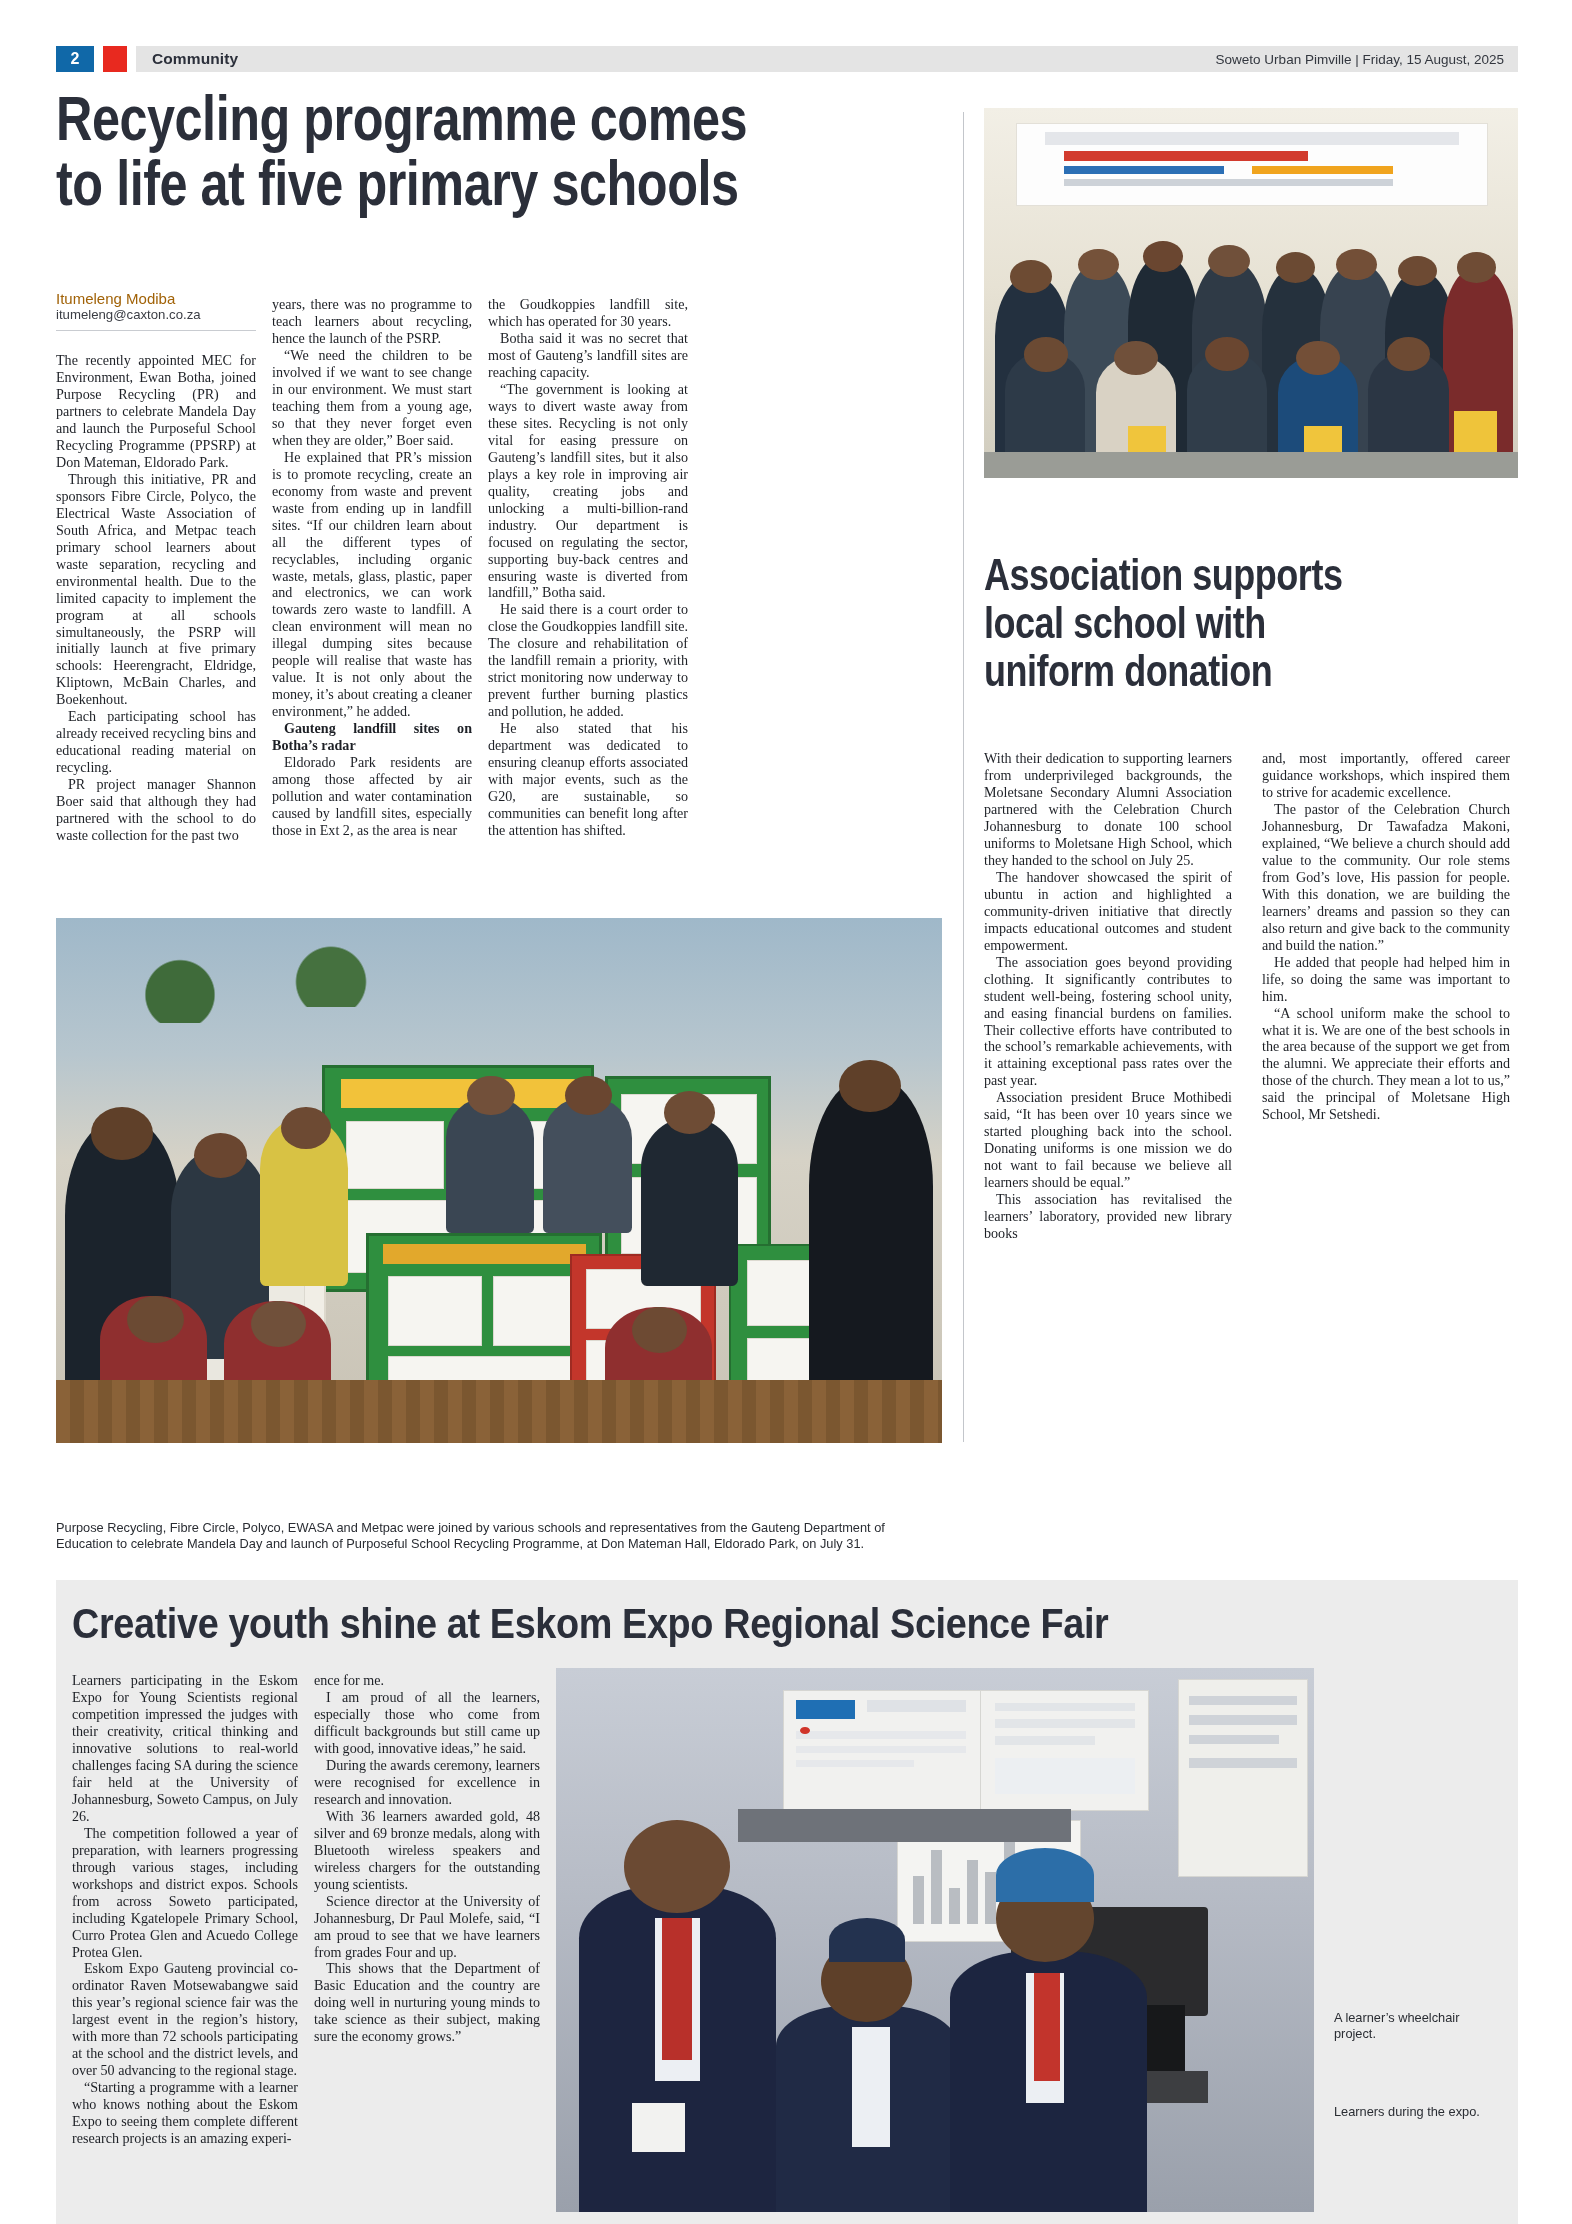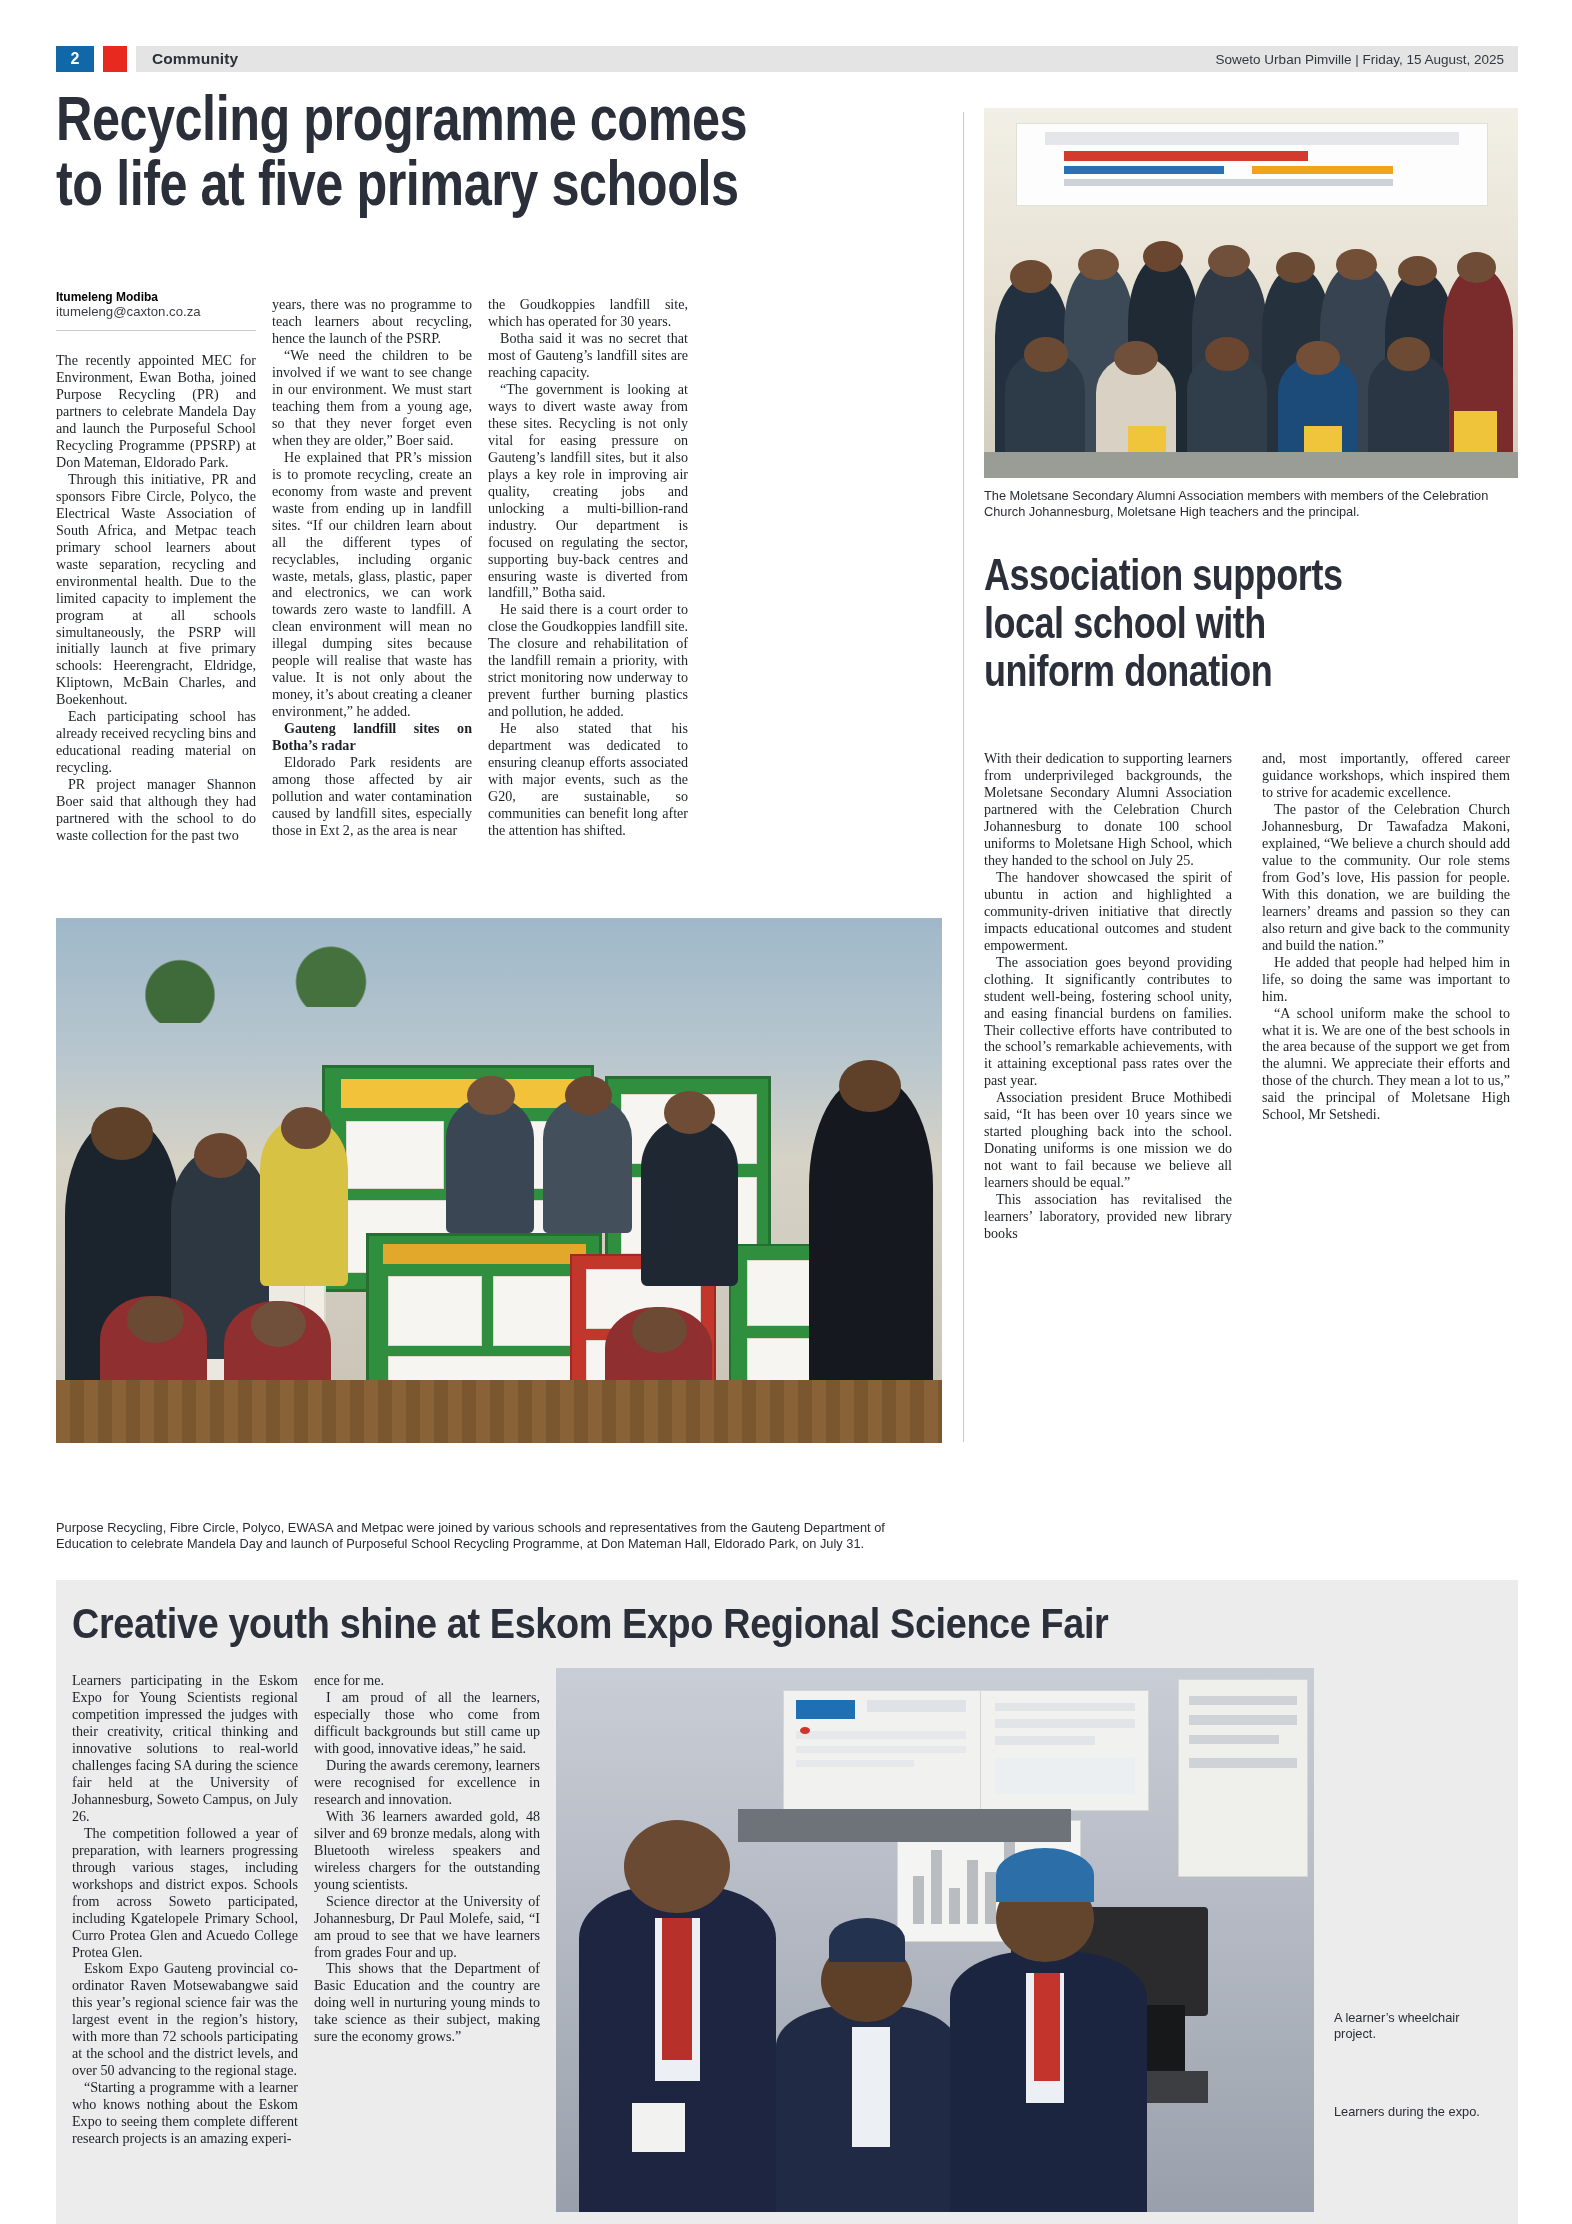--- a/index.html
+++ b/index.html
@@ -17,21 +17,21 @@
   
   .headline{font-family:"Liberation Sans",sans-serif;font-weight:bold;color:#2b2f3a;line-height:.96;letter-spacing:-.6px;
             transform:scaleX(.80);transform-origin:left top;}
   .col{position:absolute;font-size:14.1px;line-height:1.205;text-align:justify;text-justify:inter-word;hyphens:auto;color:#1d2026;}
   .col p{margin:0;text-indent:12px;}
   .col p.first{text-indent:0;}
   .col p.nodent{text-indent:0;}
   .subhead{font-weight:bold;text-indent:0;}
   .photo{position:absolute;overflow:hidden;background:#cfd3d8;}
   .cap{position:absolute;font-family:"Liberation Sans",sans-serif;font-size:12.8px;line-height:1.26;color:#2a2d33;}
-  .byline-name{font-family:"Liberation Sans",sans-serif;font-weight:bold;font-size:12px;color:#000000;}
+  .byline-name{font-family:"Liberation Sans",sans-serif;font-weight:normal;font-size:15px;color:#a16207;}
   .byline-mail{font-family:"Liberation Sans",sans-serif;font-size:13.2px;color:#3a3d44;}
   .rule{position:absolute;background:#c9ccd1;}
   .vrule{position:absolute;width:1px;background:#c3c6cb;}
 
   
   .feature{position:absolute;left:56px;top:1535px;width:1462px;height:655px;background:#ececec;margin-top:45px;}
   .feature-head{position:absolute;left:16px;top:20px;font-family:"Liberation Sans",sans-serif;font-weight:bold;font-size:42px;color:#2b2f3a;
                 transform:scaleX(.9);transform-origin:left top;letter-spacing:-.4px;}
 
   
@@ -136,21 +136,20 @@
       <div class="person" style="left:72%;width:15%;height:34%;background:#2b3644;"></div>
       <div class="head" style="left:75.4%;top:62%;width:8.2%;height:9.2%;background:#6d4a33;"></div>
 
       <div style="position:absolute;left:27%;bottom:2%;width:7%;height:12%;background:#f0c53c;"></div>
       <div style="position:absolute;left:60%;bottom:2%;width:7%;height:12%;background:#f0c53c;"></div>
       <div style="position:absolute;left:88%;bottom:4%;width:8%;height:14%;background:#efc43a;"></div>
       <div style="position:absolute;left:0;bottom:0;width:100%;height:7%;background:#9a9c96;"></div>
     </div>
   </div>
 
-  <div class="cap" style="left:984px;top:488px;width:534px;">The Moletsane Secondary Alumni Association members with members of the Celebration Church Johannesburg, Moletsane High teachers and the principal.</div>
 
   <div class="headline" style="position:absolute;left:984px;top:553px;width:700px;font-size:45px;">Association supports</div>
   <div class="headline" style="position:absolute;left:984px;top:601px;width:700px;font-size:45px;">local school with</div>
   <div class="headline" style="position:absolute;left:984px;top:649px;width:700px;font-size:45px;">uniform donation</div>
 
   <div class="col" style="left:984px;top:750px;width:248px;">
     <p class="first">With their dedication to supporting learners from underprivileged backgrounds, the Moletsane Secondary Alumni Association partnered with the Celebration Church Johannesburg to donate 100 school uniforms to Moletsane High School, which they handed to the school on July 25.</p>
     <p>The handover showcased the spirit of ubuntu in action and highlighted a community-driven initiative that directly impacts educational outcomes and student empowerment.</p>
     <p>The association goes beyond providing clothing. It significantly contributes to student well-being, fostering school unity, and easing financial burdens on families. Their collective efforts have contributed to the school’s remarkable achievements, with it attaining exceptional pass rates over the past year.</p>
     <p>Association president Bruce Mothibedi said, “It has been over 10 years since we started ploughing back into the school. Donating uniforms is one mission we do not want to fail because we believe all learners should be equal.”</p>

